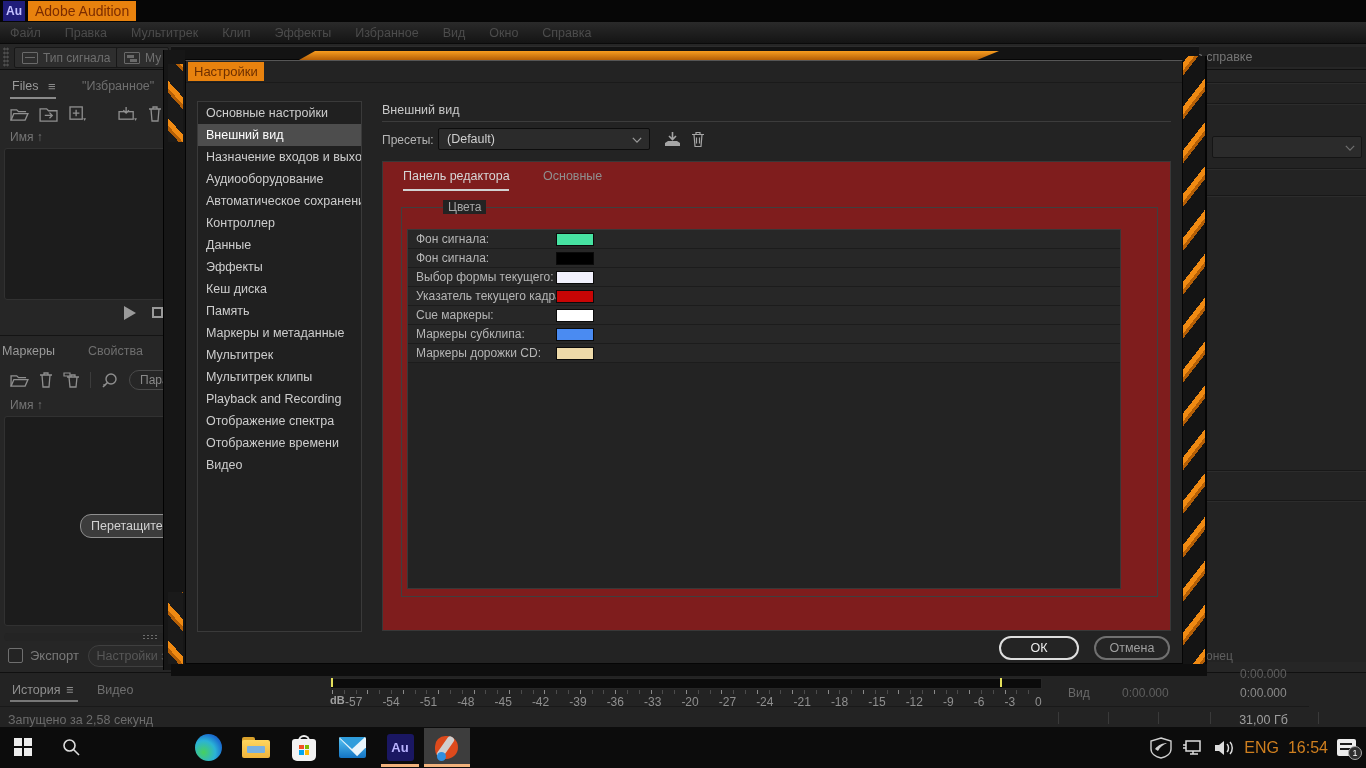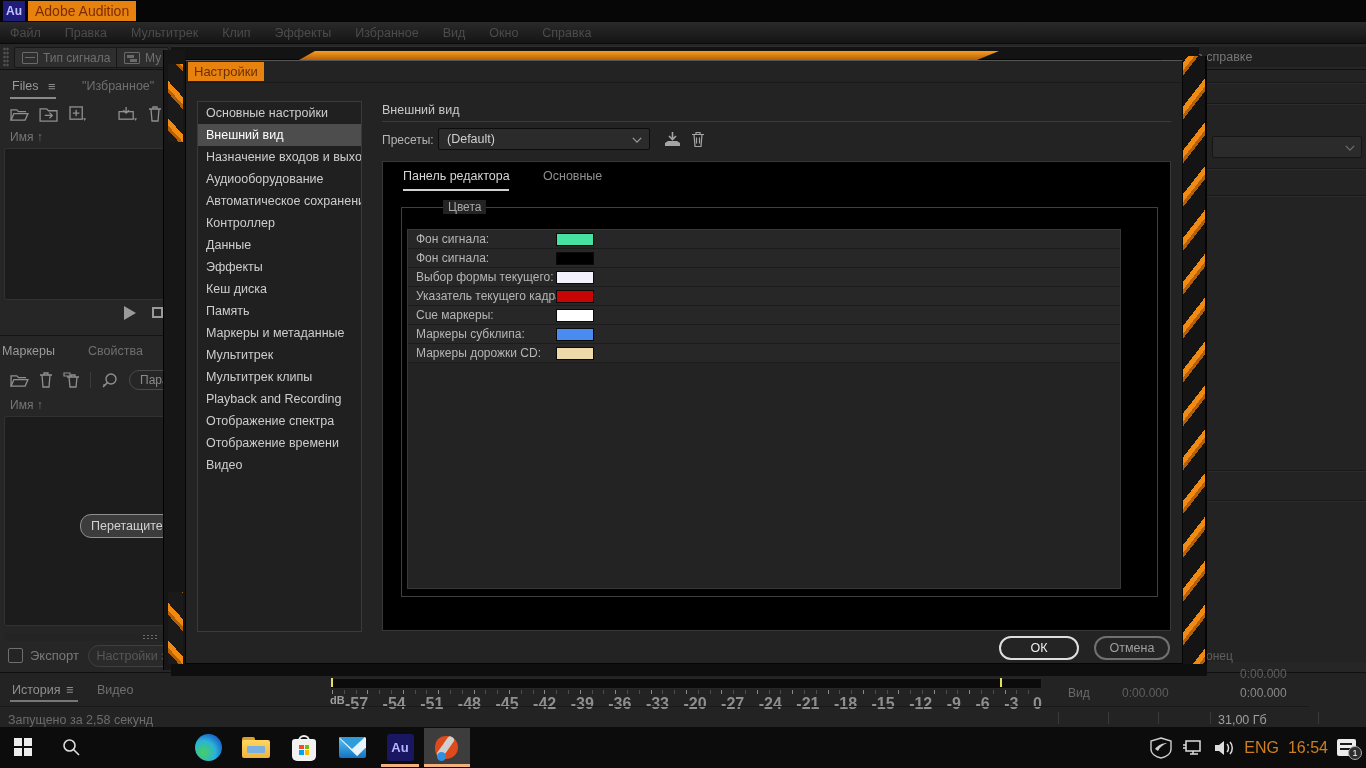--- a/index.html
+++ b/index.html
@@ -77,24 +77,24 @@
   
   .bottom-panel { position:absolute; left:0; top:672px; width:1366px; height:55px; background:#232323; border-top:1px solid #101010; }
   .hist-tab { position:absolute; top:10px; color:#8f8f8f; font-size:12.5px; }
   .meter { position:absolute; left:330px; top:4px; width:714px; height:30px; }
   .meter-bar { position:absolute; left:0; top:1px; width:712px; height:11px; background:#0b0b0b; border:1px solid #262626; }
   .meter-ind { position:absolute; top:1px; width:2px; height:9px; background:#e3df5a; }
   .meter-ticks { position:absolute; left:2px; top:13px; width:708px; height:4px;
     background-image:repeating-linear-gradient(90deg,#8a8a8a 0 1px,transparent 1px 35.4px),
                      repeating-linear-gradient(90deg,#4c4c4c 0 1px,transparent 1px 11.8px); }
   .meter-labels { position:absolute; left:15px; top:18px; width:697px; display:flex; justify-content:space-between; }
-  .meter-labels span { color:#8f8f8f; font-size:16px;font-weight:bold; }
+  .meter-labels span { color:#8f8f8f; font-size:12px; }
   .meter-unit { position:absolute; left:0; top:17px; color:#9f9f9f; font-size:11px; font-weight:bold; }
   .sel-text { position:absolute; color:#5f5f5f; font-size:12px; }
-  .statusline { position:absolute; left:0; top:33px; width:1309px; height:22px; border-top:1px solid #191919; }
+  .statusline { position:absolute; left:0; top:33px; width:1309px; height:22px; border-top:1px solid #191919;text-align:center; }
   .status-tick { position:absolute; top:5px; width:1px; height:12px; background:#3a3a3a; }
 
   
   .taskbar { position:absolute; left:0; top:727px; width:1366px; height:41px; background:#0c0c0c; z-index:40; }
   .win-logo { position:absolute; left:14px; top:11px; width:18px; height:18px;
     display:grid; grid-template-columns:8px 8px; grid-template-rows:8px 8px; gap:2px; }
   .win-logo i { background:#ededed; }
   .search-ico { position:absolute; left:62px; top:11px; width:18px; height:18px; }
   .app-cell { position:absolute; top:1px; width:44px; height:39px; display:flex; align-items:center; justify-content:center; }
   .app-cell.active { background:#3d3d3d; }
@@ -162,21 +162,21 @@
 
   .panel-head { position:absolute; left:196px; top:42px; color:#c9c9c9; font-size:12.5px; }
   .head-sep { position:absolute; left:196px; top:60px; width:789px; height:1px; background:#3c3c3c; }
   .presets-label { position:absolute; left:196px; top:72px; color:#b5b5b5; }
   .presets-select { position:absolute; left:252px; top:67px; width:212px; height:22px; background:#2b2b2b;
     border:1px solid #0d0d0d; border-radius:2px; color:#cfcfcf; line-height:20px; padding-left:8px; font-size:12.5px; }
   .presets-select .chev { position:absolute; right:7px; top:8px; }
   .pr-icon { position:absolute; top:70px; color:#a5a5a5; }
 
   .tab-box { position:absolute; left:196px; top:100px; width:789px; height:470px;
-    border:1px solid #383838; background:#000000; }
+    border:1px solid #383838; background:#7f1d1d; }
   .tab1 { position:absolute; left:20px; top:7px; color:#d6d6d6; font-size:12.5px; }
   .tab1-line { position:absolute; left:20px; top:27px; width:106px; height:2px; background:#d2d2d2; }
   .tab2 { position:absolute; left:160px; top:7px; color:#8f8f8f; font-size:12.5px; }
 
   .fieldset { position:absolute; left:18px; top:45px; width:757px; height:390px; border:1px solid #3f3f3f; }
   .legend { position:absolute; left:8px; top:-8px; background:#232323; padding:0 5px; color:#a8a8a8; font-size:12px;margin-left:33px; }
   .rows-box { position:absolute; left:5px; top:21px; width:714px; height:360px; border:1px solid #383838; background:#232323; }
   .color-row { position:relative; height:19px; background:#272727; border-bottom:1px solid #1c1c1c; }
   .color-row .lbl { position:absolute; left:8px; top:0; line-height:19px; color:#b5b5b5; font-size:12px; }
   .color-row .sw { position:absolute; left:148px; top:3px; width:38px; height:13px; border:1px solid #0a0a0a; }

